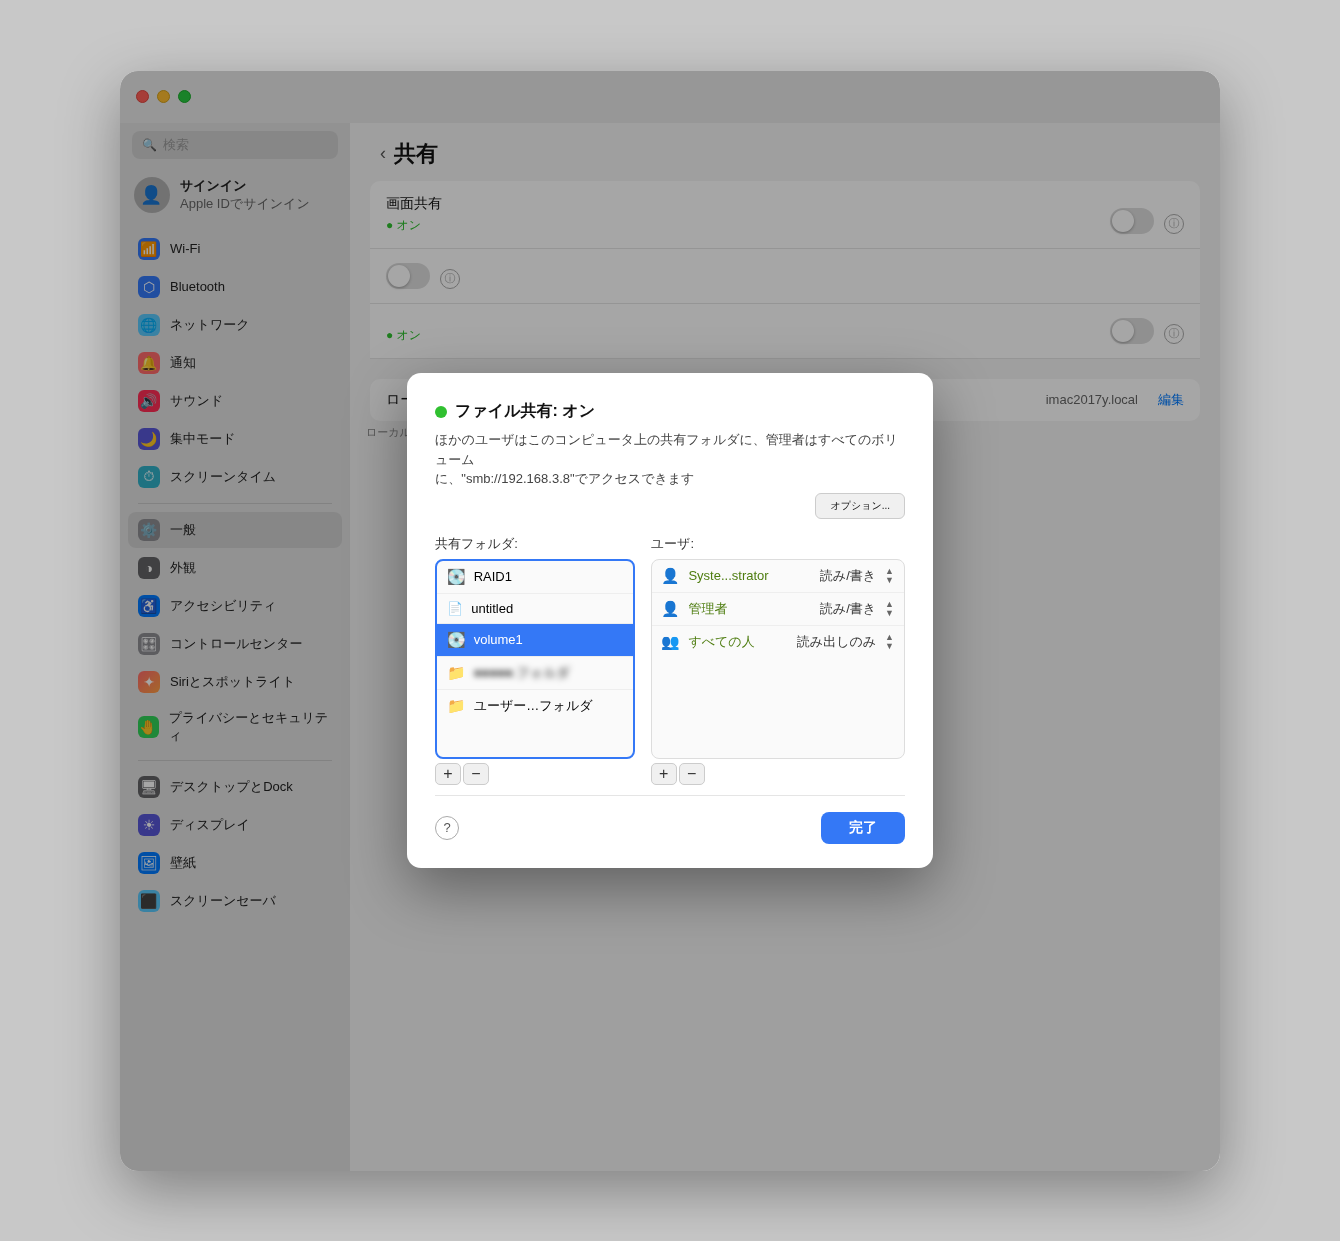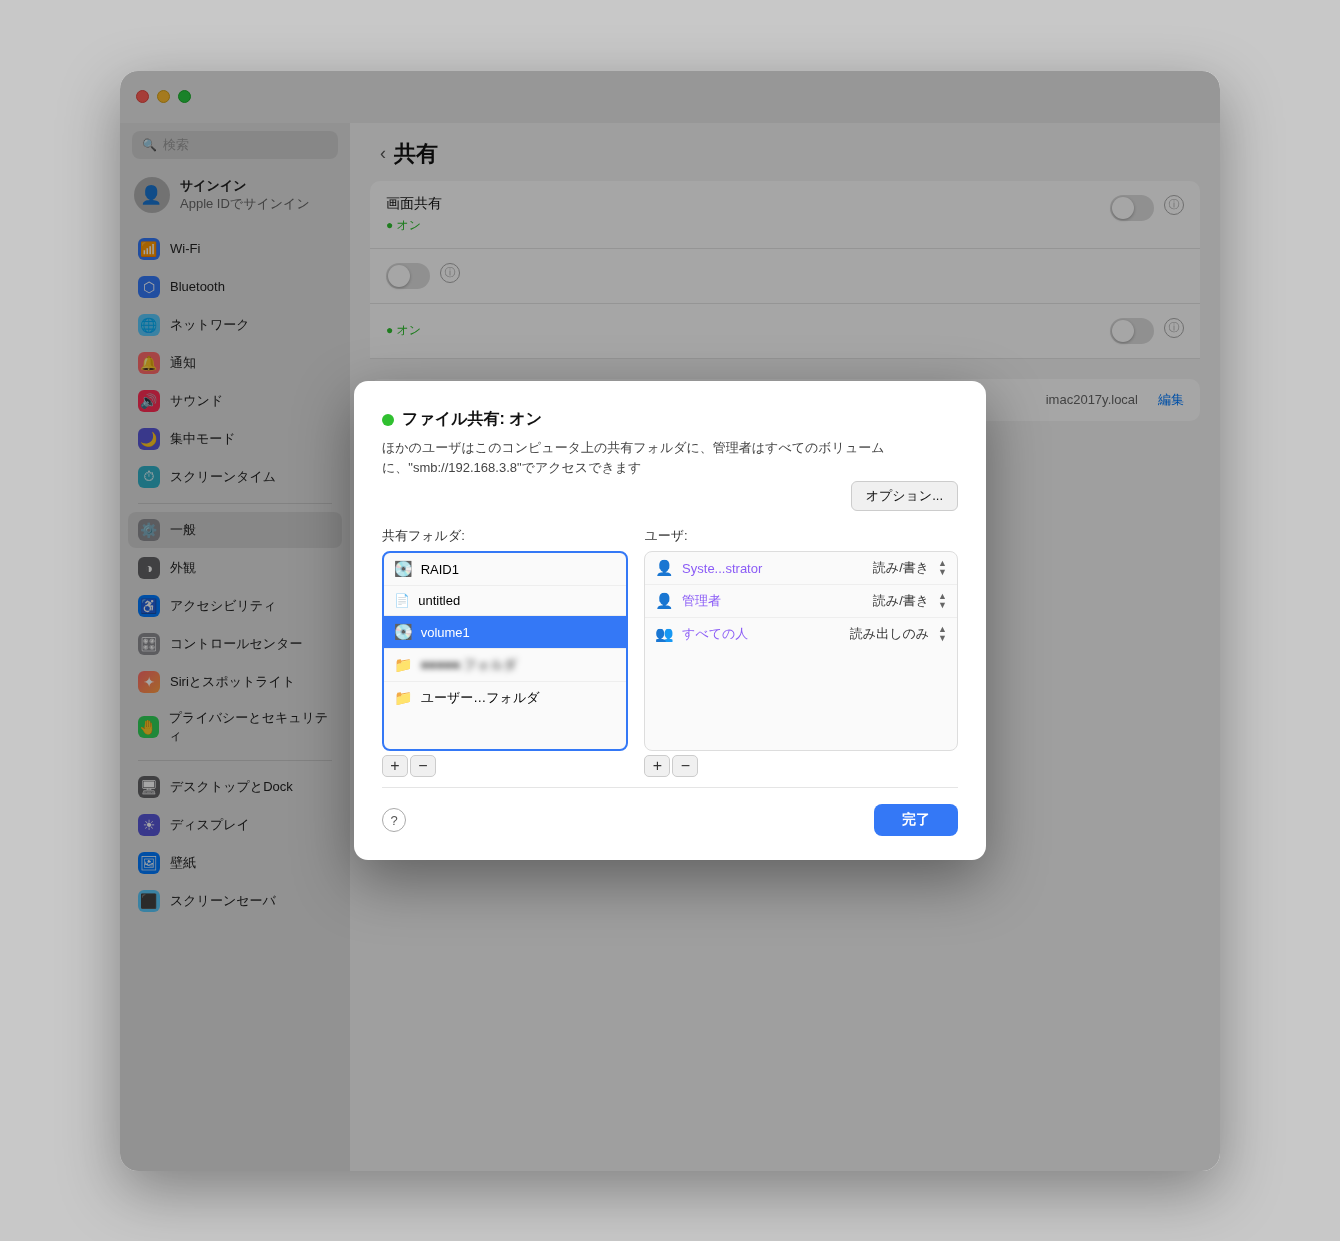--- a/index.html
+++ b/index.html
@@ -134,21 +134,21 @@
     .main-header {
       display: flex;
       align-items: center;
       padding: 16px 30px 12px;
       gap: 8px;
     }
     .back-arrow { font-size: 18px; color: #555; cursor: pointer; }
     .page-title { font-size: 22px; font-weight: 600; color: #111; }
     .main-rows { display: flex; flex-direction: column; padding: 0 20px; gap: 0; }
     .setting-row {
-      display: flex; align-items: flex-start;
+      display: flex; align-items: flex-end;
       padding: 14px 16px;
       background: white;
       border-radius: 0;
       border-bottom: 1px solid #e5e5e5;
       gap: 10px;
     }
     .setting-row:first-child { border-radius: 10px 10px 0 0; }
     .setting-row:last-child { border-radius: 0 0 10px 10px; border-bottom: none; }
     .row-label { flex: 1; }
     .row-title { font-size: 14px; color: #111; font-weight: 500; }
@@ -188,39 +188,39 @@
       inset: 0;
       background: rgba(0,0,0,0.35);
       display: flex;
       align-items: center;
       justify-content: center;
       z-index: 100;
     }
     .modal {
       background: white;
       border-radius: 14px;
-      width: 632px;
+      width: 526px;
       padding: 28px 28px 24px;
       box-shadow: 0 20px 60px rgba(0,0,0,0.4);
     }
     .modal-header {
       display: flex; align-items: center; gap: 8px; margin-bottom: 8px;
     }
     .modal-green-dot {
       width: 12px; height: 12px; border-radius: 50%; background: #30c030; flex-shrink: 0;
     }
     .modal-title { font-size: 16px; font-weight: 600; color: #111; }
     .modal-desc { font-size: 13px; color: #444; line-height: 1.5; margin-bottom: 4px; }
     .modal-options-btn-row { display: flex; justify-content: flex-end; margin-bottom: 16px; }
     .options-btn {
       background: #f0f0f0;
       border: 1px solid #ccc;
       border-radius: 6px;
       padding: 5px 14px;
-      font-size: 13px;
+      font-size: 10px;
       cursor: pointer;
       color: #111;
     }
     .modal-columns { display: flex; gap: 16px; margin-bottom: 10px; }
     .col-label { font-size: 13px; color: #333; font-weight: 500; margin-bottom: 6px; }
     .folders-col { flex: 1.1; }
     .users-col { flex: 1.4; }
     .folder-list {
       border: 2px solid #3478f6;
       border-radius: 8px;
@@ -251,21 +251,21 @@
     }
     .user-row {
       display: flex; align-items: center;
       padding: 7px 10px;
       border-bottom: 1px solid #eee;
       font-size: 13px;
       gap: 8px;
     }
     .user-row:last-child { border-bottom: none; }
     .user-row-icon { font-size: 15px; color: #555; flex-shrink: 0; }
-    .user-row-name { flex: 1; color: #8b5cf6; }
+    .user-row-name { flex: 1; color: #4d7c0f; }
     .user-row-perm { color: #333; margin-right: 1px; }
     .perm-arrows { display: flex; flex-direction: column; line-height: 1; font-size: 9px; color: #666; }
     .add-remove-row {
       display: flex; gap: 2px; padding-top: 4px;
     }
     .add-remove-btn {
       width: 26px; height: 22px;
       background: #f0f0f0;
       border: 1px solid #ccc;
       border-radius: 5px;

